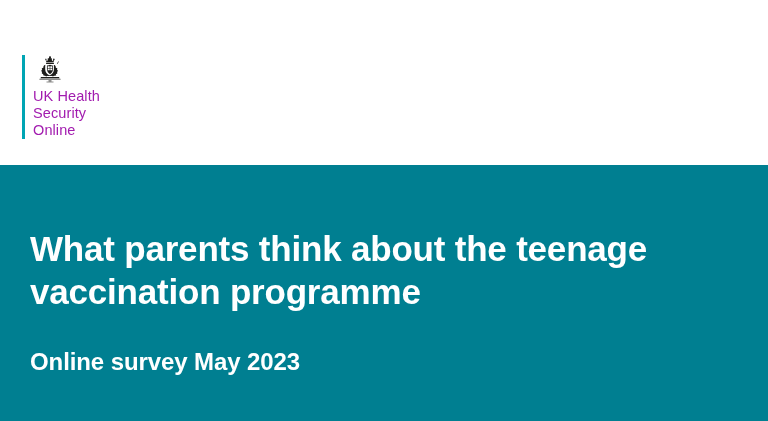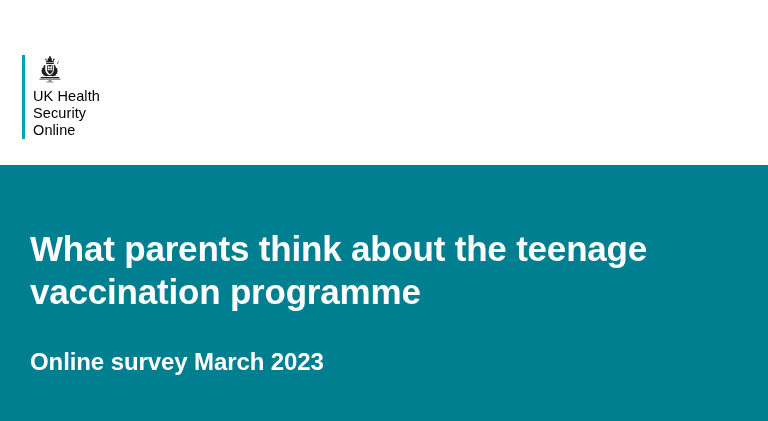--- a/index.html
+++ b/index.html
@@ -51,21 +51,21 @@
   .crest {
     width: 34px;
     height: 30px;
     margin-bottom: 3px;
     display: block;
   }
   .logo-wordmark {
     font-family: "Liberation Sans", sans-serif;
     font-size: 14.5px;
     line-height: 17px;
-    color: #000000;
+    color: #a21caf;
     font-weight: 400;
     letter-spacing: 0.1px;
     white-space: nowrap;
   }
 
   
   .band {
     position: absolute;
     left: 0;
     top: 165px;
@@ -143,17 +143,17 @@
         <div class="logo-wordmark">Security</div>
         <div class="logo-wordmark">Online</div>
       </div>
     </div>
 
   </div>
 
   <div class="band">
     <div class="band-inner">
       <h1 class="title"><span>What parents think about the teenage</span> <span>vaccination programme</span></h1>
-      <p class="subtitle">Online survey March 2023</p>
+      <p class="subtitle">Online survey May 2023</p>
     </div>
   </div>
 
 </div>
 
 </body></html>

